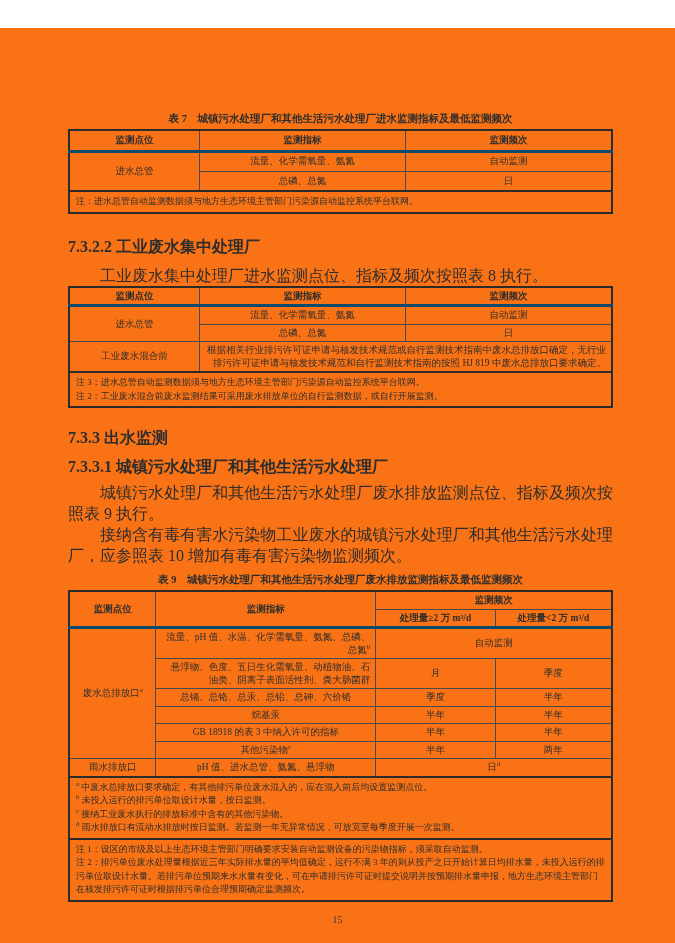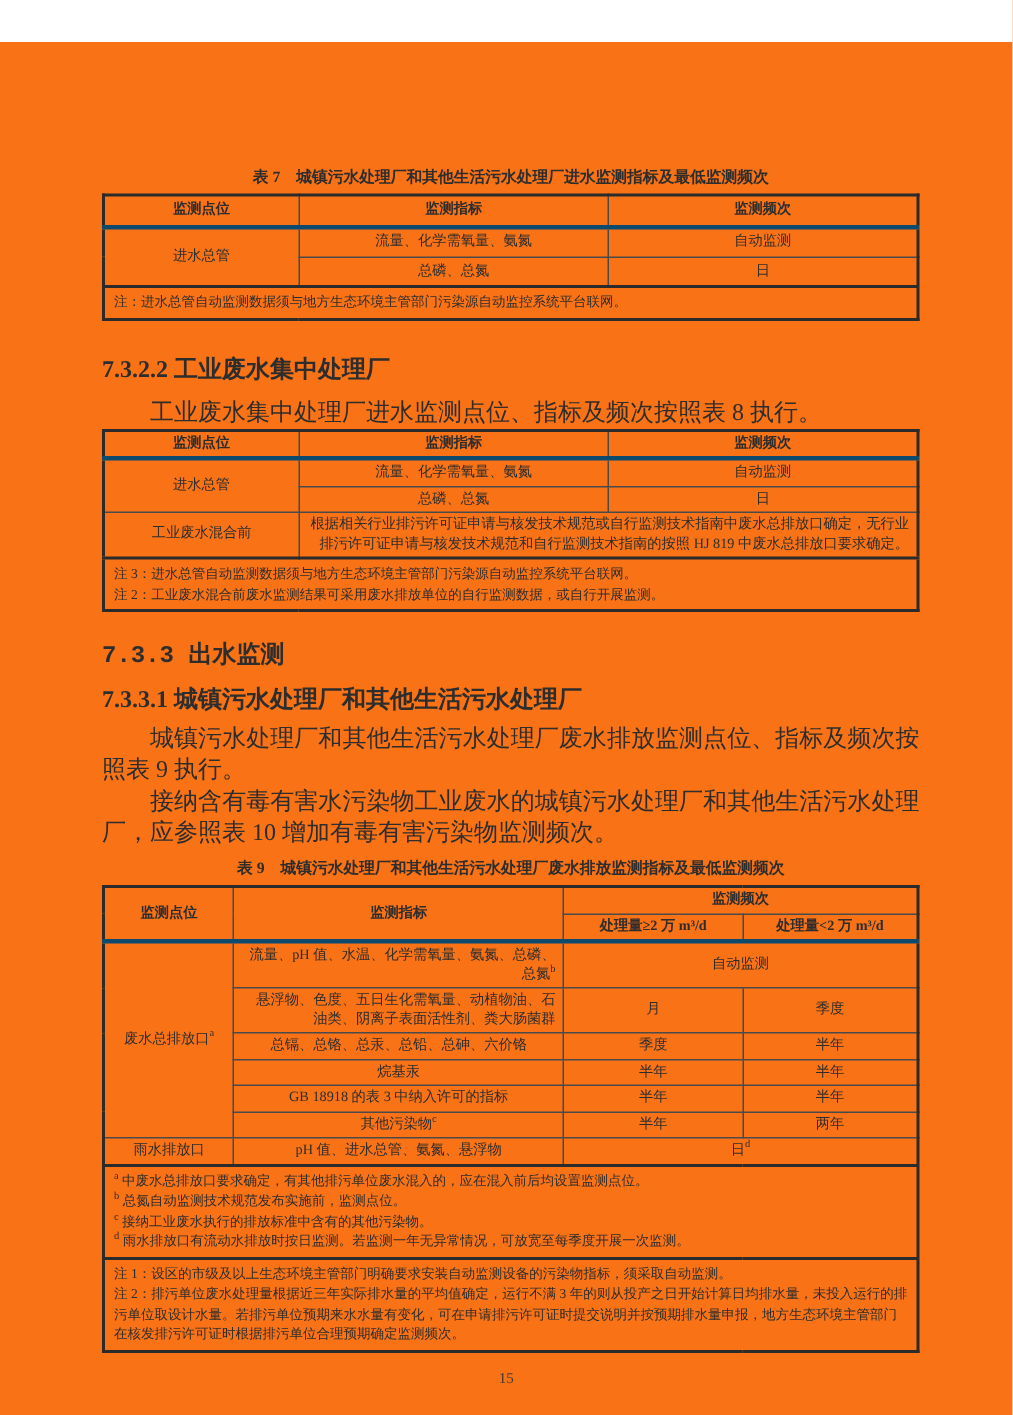--- a/index.html
+++ b/index.html
@@ -46,21 +46,21 @@
   }
   .note-line { margin:0; }
   sup { font-size:7px; line-height:0; }
   
   .t3 col.c1 { width:24%; } .t3 col.c2 { width:38%; } .t3 col.c3 { width:38%; }
   .t9 col.c1 { width:16%; } .t9 col.c2 { width:40.5%; } .t9 col.c3 { width:22%; } .t9 col.c4 { width:21.5%; }
   
   #h7322 { margin-top:25px; }
   #p7322 { margin-top:11px; }
   #cap8  { margin-top:7px; }
-  #h733  { margin-top:22px;font-family:Liberation Mono, monospace; }
+  #h733  { margin-top:22px; }
   #h7331 { margin-top:14px; }
   #paras7331 { margin-top:8px; }
   #cap9  { margin-top:7px; }
   tr.h20 { height:20px; } tr.h21 { height:21px; } tr.h17 { height:17px; } tr.h16 { height:16px; }
   .page-num {
     position:absolute; left:0; top:886px; width:675px;
     text-align:center; font-size:10px; color:#3a3a3a;
   }
 </style>
 </head>
@@ -197,21 +197,21 @@
     <tr class="h17">
       <td>雨水排放口</td>
       <td>pH 值、进水总管、氨氮、悬浮物</td>
       <td colspan="2">
         <span>日</span><sup>d</sup>
       </td>
     </tr>
     <tr class="notes">
       <td colspan="4">
         <p class="note-line"><sup>a</sup> <span>中废水总排放口要求确定，有其他排污单位废水混入的，应在混入前后均设置监测点位。</span></p>
-        <p class="note-line"><sup>b</sup> <span>总氮自动监测技术规范发布实施前，监测点位。</span></p>
+        <p class="note-line"><sup>b</sup> <span>未投入运行的排污单位取设计水量，按日监测。</span></p>
         <p class="note-line"><sup>c</sup> <span>接纳工业废水执行的排放标准中含有的其他污染物。</span></p>
         <p class="note-line"><sup>d</sup> <span>雨水排放口有流动水排放时按日监测。若监测一年无异常情况，可放宽至每季度开展一次监测。</span></p>
       </td>
     </tr>
     <tr class="notes">
       <td colspan="4">
         <p class="note-line">注 1：设区的市级及以上生态环境主管部门明确要求安装自动监测设备的污染物指标，须采取自动监测。</p>
         <p class="note-line">注 2：排污单位废水处理量根据近三年实际排水量的平均值确定，运行不满 3 年的则从投产之日开始计算日均排水量，未投入运行的排污单位取设计水量。若排污单位预期来水水量有变化，可在申请排污许可证时提交说明并按预期排水量申报，地方生态环境主管部门在核发排污许可证时根据排污单位合理预期确定监测频次。</p>
       </td>
     </tr>

